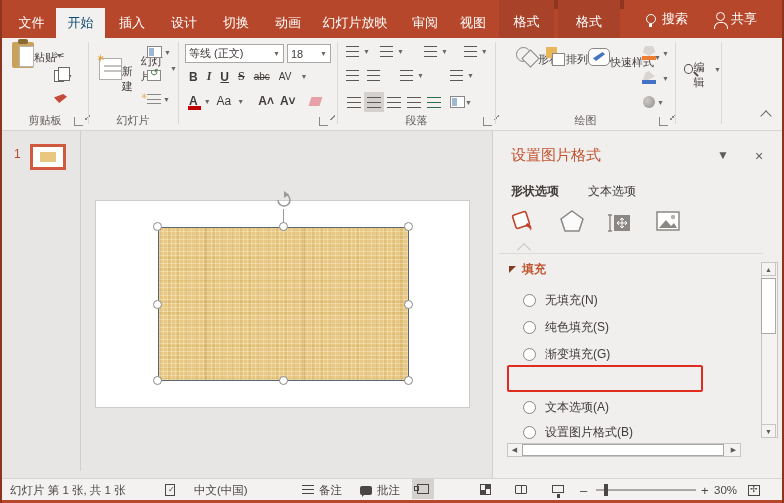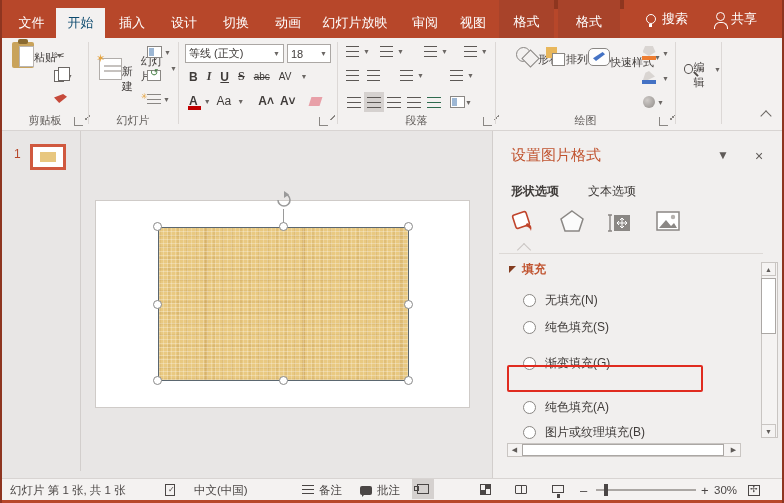--- a/index.html
+++ b/index.html
@@ -440,32 +440,32 @@
     </div>
 
     <div class="radio-row" style="top:161px">
       <span class="radio"></span>
       <span>无填充(N)</span>
     </div>
     <div class="radio-row" style="top:188px">
       <span class="radio"></span>
       <span>纯色填充(S)</span>
     </div>
-    <div class="radio-row" style="top:224px">
+    <div class="radio-row" style="top:215px">
       <span class="radio"></span>
       <span>渐变填充(G)</span>
     </div>
     <div class="annot"></div>
     <div class="radio-row" style="top:268px">
       <span class="radio"></span>
-      <span>纯色填充(A)</span>
+      <span>文本选项(A)</span>
     </div>
     <div class="radio-row" style="top:293px">
       <span class="radio"></span>
-      <span>图片或纹理填充(B)</span>
+      <span>设置图片格式(B)</span>
     </div>
 
     <div class="vscroll">
       <div class="vs-btn" style="top:-1px;left:-1px">▲</div>
       <div class="vs-thumb" style="left:-1px"></div>
       <div class="vs-btn" style="bottom:-1px;left:-1px">▼</div>
     </div>
     <div class="hscroll">
       <div class="hs-btn" style="left:0">◀</div>
       <div class="hs-thumb"></div>

